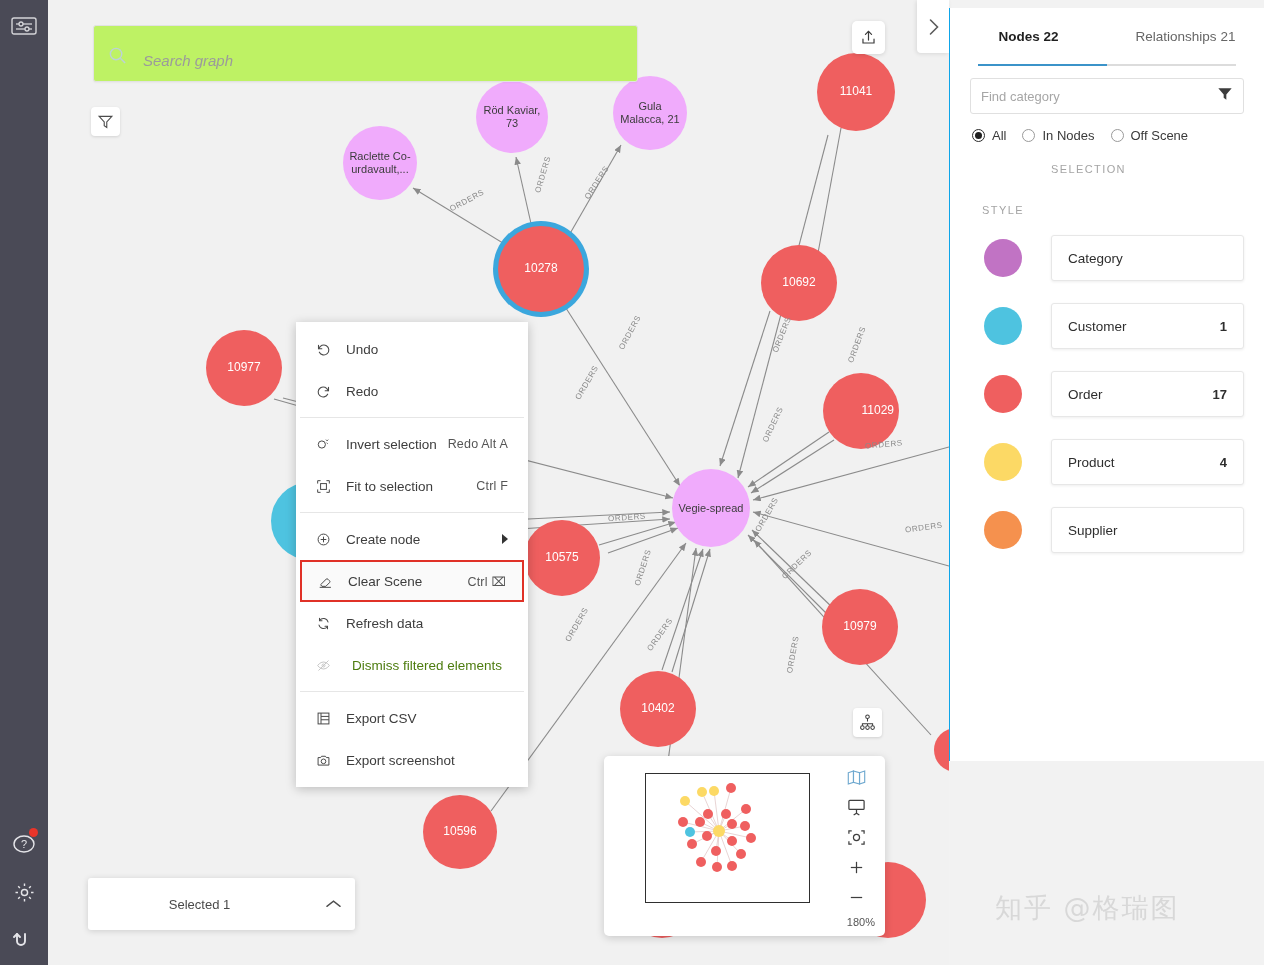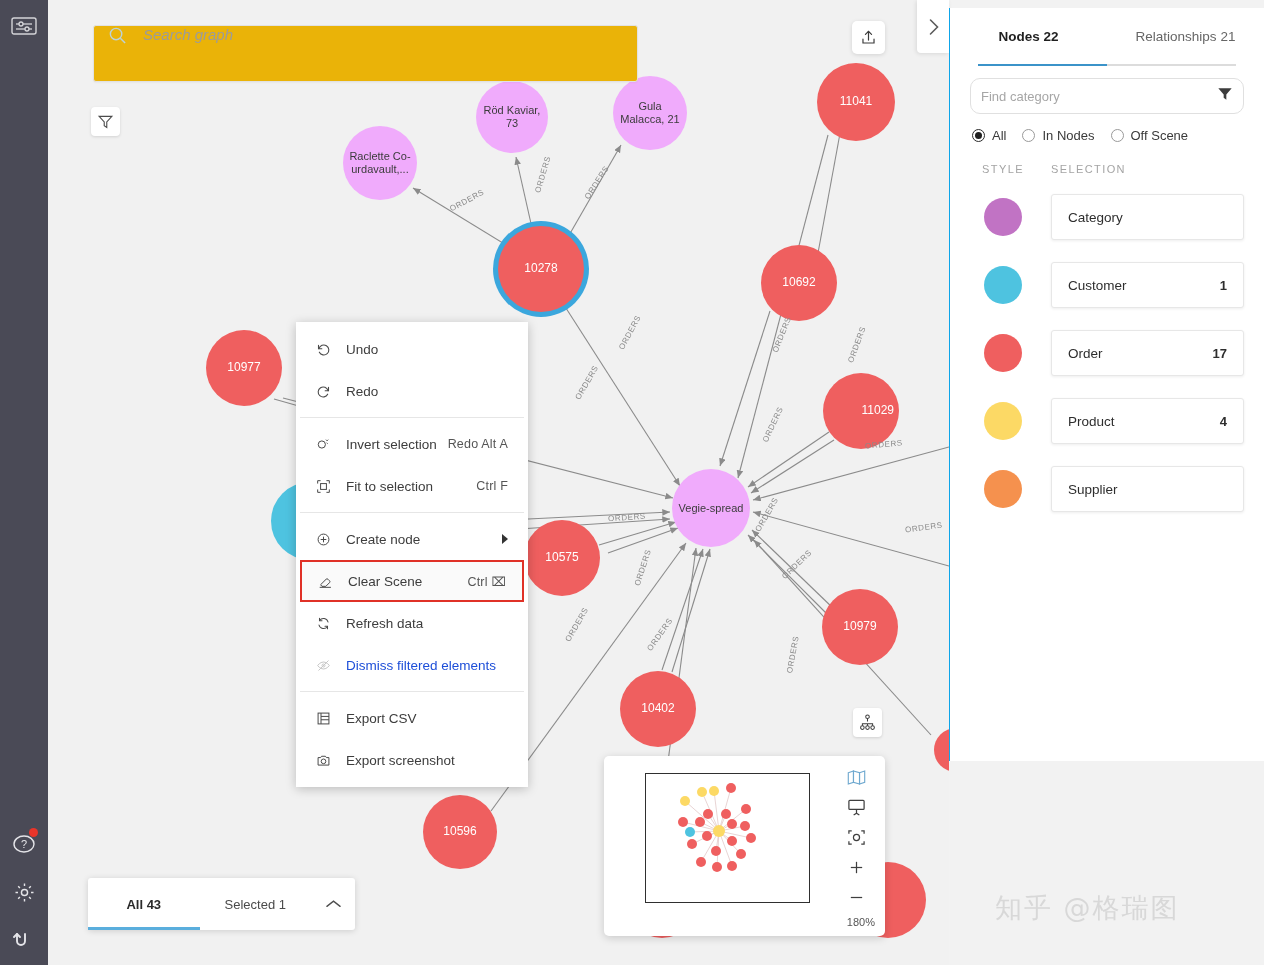--- a/index.html
+++ b/index.html
@@ -41,22 +41,22 @@
     line-height: 1.15;
   }
   .node.order   { background: #ef5f5f; color: #fff; font-size: 12px; }
   .node.product { background: #f0abfc; color: #3b3b3b; font-size: 11px; }
   .node.customer{ background: #4ec3e0; color: #fff; font-size: 12px; }
   .node.selected { box-shadow: 0 0 0 5px #3ba7dd; }
 
   
   .searchbar {
     position: absolute; left: 93px; top: 25px; width: 545px; height: 57px;
-    background: #eab308; border: 1px solid #e2e2e2; border-radius: 3px;
-    display: flex; align-items: flex-start; padding: 0 14px;
+    background: #bef264; border: 1px solid #e2e2e2; border-radius: 3px;
+    display: flex; align-items: flex-end; padding: 12px 14px;
     box-shadow: 0 1px 2px rgba(0,0,0,.04); z-index: 20;
   }
   .searchbar input {
     border: 0; outline: 0; flex: 1; margin-left: 16px;
     font-size: 15px; color: #444; font-family: "Liberation Sans", sans-serif;
     font-style: italic; background: transparent;
   }
   .searchbar input::placeholder { color: #9b9b9b; font-style: italic; }
 
   .filter-btn {
@@ -92,21 +92,21 @@
     z-index: 50; padding: 6px 4px;
   }
   .ctx-item {
     position: relative; height: 42px; display: flex; align-items: center;
     padding: 0 16px; cursor: pointer; font-size: 13.5px; color: #3d3d3d;
   }
   .ctx-ico { width: 22px; display: flex; align-items: center; }
   .ctx-label { margin-left: 8px; flex: 1; }
   .ctx-short { font-size: 12.5px; color: #555; letter-spacing: .2px; }
   .ctx-sep { height: 1px; background: #e6e6e6; margin: 5px 0; }
-  .ctx-item.disabled { color: #1d4ed8; cursor: default; }
+  .ctx-item.disabled { color: #4d7c0f; cursor: default; text-align: center; }
   .ctx-item.highlight {
     border: 2px solid #e03127; background: #fafafa;
   }
   .ctx-arrow {
     width: 0; height: 0; border-left: 6px solid #333;
     border-top: 5px solid transparent; border-bottom: 5px solid transparent;
   }
 
   
   .minimap {
@@ -160,21 +160,21 @@
     flex: 1; display: flex; align-items: center; justify-content: center;
     font-size: 13.5px; color: #666; cursor: pointer; position: relative;
   }
   .rtab.active { color: #1f1f1f; font-weight: bold; }
   .rtab-underline { height: 2px; background: #dcdcdc; display: flex; }
   .rtab-underline > div { flex: 1; }
   .rtab-underline > div.on { background: #3b93c9; height: 2px; }
 
   .find-wrap { padding: 12px 20px 0 20px; }
   .find-box {
-    height: 36px; border: 1px solid #e0e0e0; border-radius: 10px;
+    height: 36px; border: 1px solid #e0e0e0; border-radius: 3px;
     display: flex; align-items: center; padding: 0 10px;
   }
   .find-box input {
     flex: 1; border: 0; outline: 0; font-size: 13px; color: #444;
     font-family: "Liberation Sans", sans-serif; background: transparent;
   }
   .find-box input::placeholder { color: #a6a6a6; }
 
   .radios {
     display: flex; align-items: center; padding: 14px 20px 0 22px; gap: 6px;
@@ -182,21 +182,21 @@
   .radio { display: flex; align-items: center; cursor: pointer; font-size: 13px; color: #3a3a3a; }
   .rcircle {
     width: 13px; height: 13px; border-radius: 50%; border: 1.5px solid #9a9a9a;
     margin-right: 7px; display: flex; align-items: center; justify-content: center;
   }
   .rcircle.on { border-color: #2b2b2b; }
   .rcircle.on::after { content: ''; width: 7px; height: 7px; border-radius: 50%; background: #1f1f1f; }
   .radio + .radio { margin-left: 10px; }
 
   .hdrs { display: flex; padding: 20px 20px 0 20px; }
-  .hdr-style { width: 66px; text-align: center; font-size: 11px; letter-spacing: 1.4px; color: #a4a4a4; }
+  .hdr-style { width: 66px; text-align: center; font-size: 11px; letter-spacing: 1.4px; color: #a4a4a4; margin-top: 41px; }
   .hdr-sel { flex: 1; padding-left: 15px; font-size: 11px; letter-spacing: 1.4px; color: #a4a4a4; }
 
   .cat-list { padding: 8px 20px 0 20px; }
   .cat-row { display: flex; align-items: center; height: 68px; }
   .cat-swatch-cell { width: 66px; display: flex; align-items: center; justify-content: center; }
   .cat-swatch { width: 38px; height: 38px; border-radius: 50%; cursor: pointer; }
   .cat-card {
     flex: 1; margin-left: 15px; height: 46px; background: #fff;
     border: 1px solid #e7e7e7; border-radius: 3px;
     box-shadow: 0 1px 3px rgba(0,0,0,.07);
@@ -293,21 +293,21 @@
     <div id="nodes-layer">
         <div class="node product" style="left: 295px; top: 126px; height: 74px; width: 74px;">
           <span style="padding: 0px 5px;">Raclette Co-urdavault,...</span>
         </div>
         <div class="node product" style="left: 428px; top: 81px; height: 72px; width: 72px;">
           <span style="padding: 0px 5px;">Röd Kaviar, 73</span>
         </div>
         <div class="node product" style="left: 565px; top: 76px; height: 74px; width: 74px;">
           <span style="padding: 0px 5px;">Gula Malacca, 21</span>
         </div>
-        <div class="node order" style="left: 769px; top: 63px; height: 78px; width: 78px;">
+        <div class="node order" style="left: 769px; top: 53px; height: 78px; width: 78px;">
           <span style="padding: 0px 5px;">11041</span>
         </div>
         <div class="node order selected" style="left: 450px; top: 226px; height: 86px; width: 86px;">
           <span style="padding: 0px 5px;">10278</span>
         </div>
         <div class="node order" style="left: 713px; top: 245px; height: 76px; width: 76px;">
           <span style="padding: 0px 5px;">10692</span>
         </div>
         <div class="node order" style="left: 158px; top: 330px; height: 76px; width: 76px;">
           <span style="padding: 0px 5px;">10977</span>
@@ -586,21 +586,20 @@
       <div class="mini-tool">
         <svg width="17" height="17" viewBox="0 0 18 18" stroke="#3f3f3f" stroke-width="1.3">
             <line x1="3" y1="9" x2="15" y2="9"></line>
           </svg>
       </div>
     </div>
     <div class="mini-zoom">180%</div>
   </div>
 
   <div class="statusbar">
-    <div class="st-tab active">All 43</div>
     <div class="st-tab">Selected 1</div>
     <div class="st-caret">
       <svg width="17" height="12" viewBox="0 0 18 12" fill="none" stroke="#4d4d4d" stroke-width="1.4" stroke-linecap="round">
           <path d="M2 8.5L9 3l7 5.5"></path>
         </svg>
     </div>
   </div>
 
   <div class="rpanel">
     <div class="rtabs">

